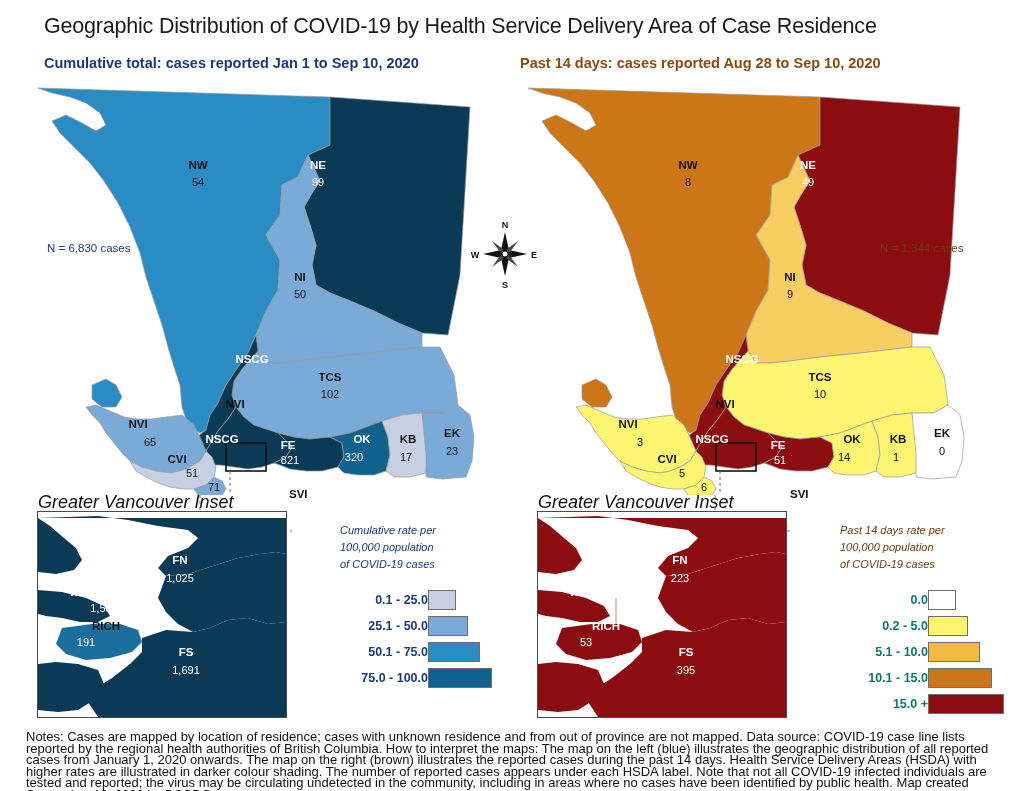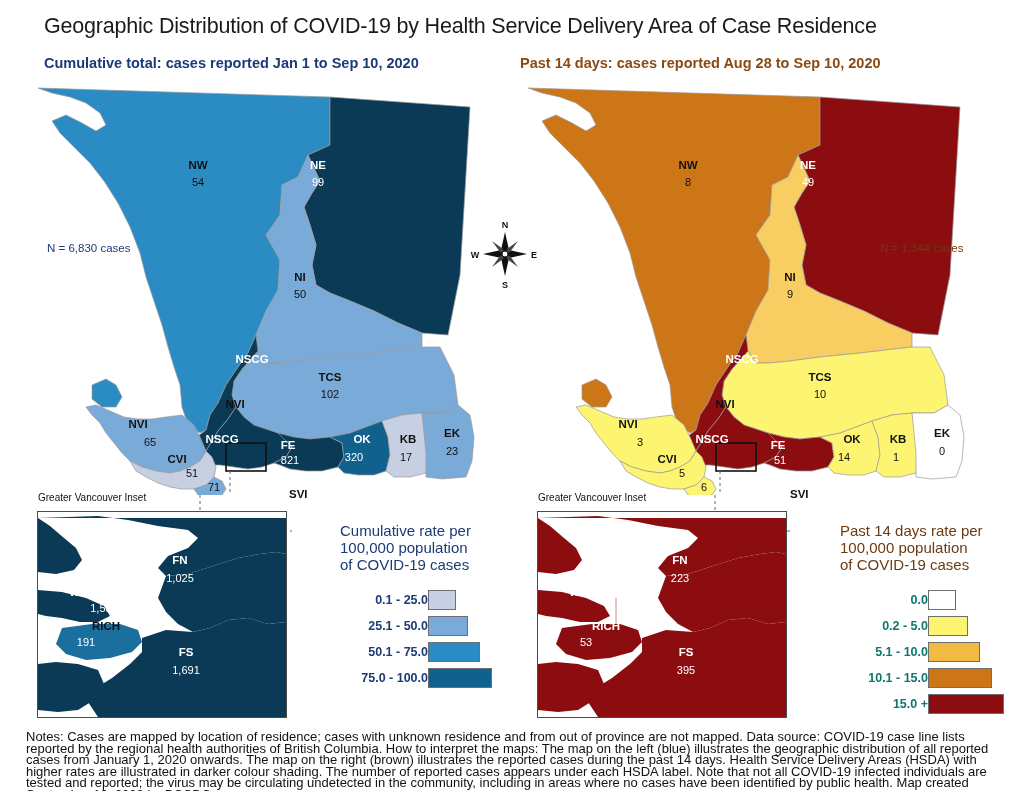--- a/index.html
+++ b/index.html
@@ -45,44 +45,46 @@
   
   #compass {
     position: absolute;
     left: 470px; top: 212px;
     width: 70px; height: 80px;
   }
 
   
   .inset-caption {
     position: absolute;
-    font-size: 10px;
+    font-size: 18px;
+    font-style: italic;
     color: #111111;
     white-space: nowrap;
   }
   #inset-caption-left  { left: 38px;  top: 492px; }
   #inset-caption-right { left: 538px; top: 492px; }
 
   .inset-box {
     position: absolute;
     border: 1px solid #4a4a4a;
     background: #b91c1c;
     overflow: hidden;
   }
   #inset-left  { left: 37px;  top: 511px; width: 250px; height: 207px; }
   #inset-right { left: 537px; top: 511px; width: 250px; height: 207px; }
 
   
   .legend { position: absolute; }
   #legend-left  { left: 340px; top: 522px; width: 160px; }
   #legend-right { left: 840px; top: 522px; width: 170px; }
   .legend-title {
-    font-size: 15px;
+    font-size: 11px;
     line-height: 17px;
     font-weight: normal;
+    font-style: italic;
   }
   #legend-left .legend-title  { color: #1b3a78; }
   #legend-right .legend-title { color: #6b3b12; }
   .legend-rows { margin-top: 14px; }
   .legend-row {
     display: flex;
     align-items: center;
     height: 26px;
   }
   .legend-row .lg-label {

